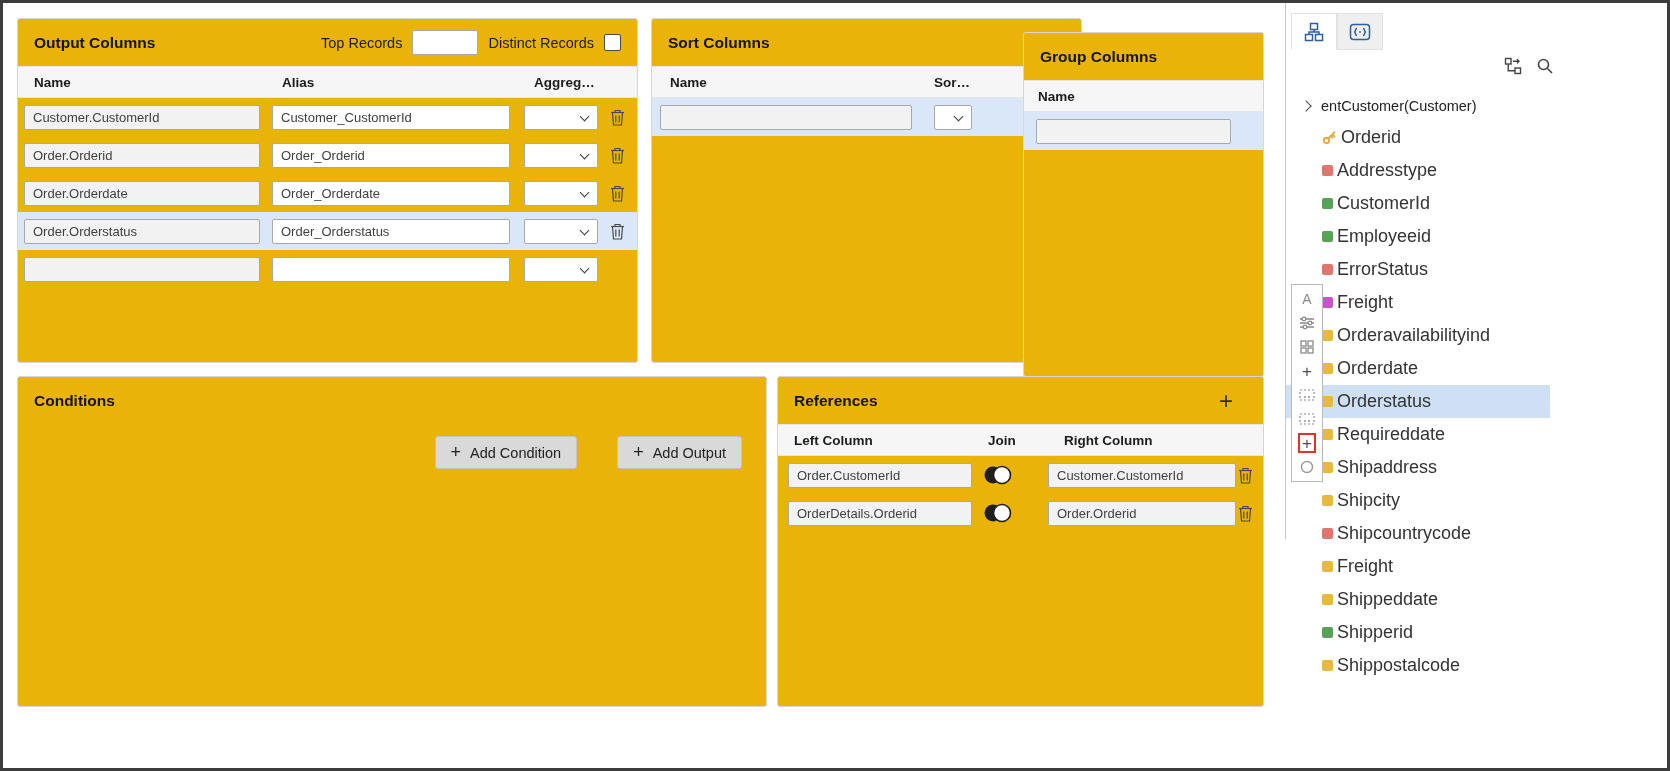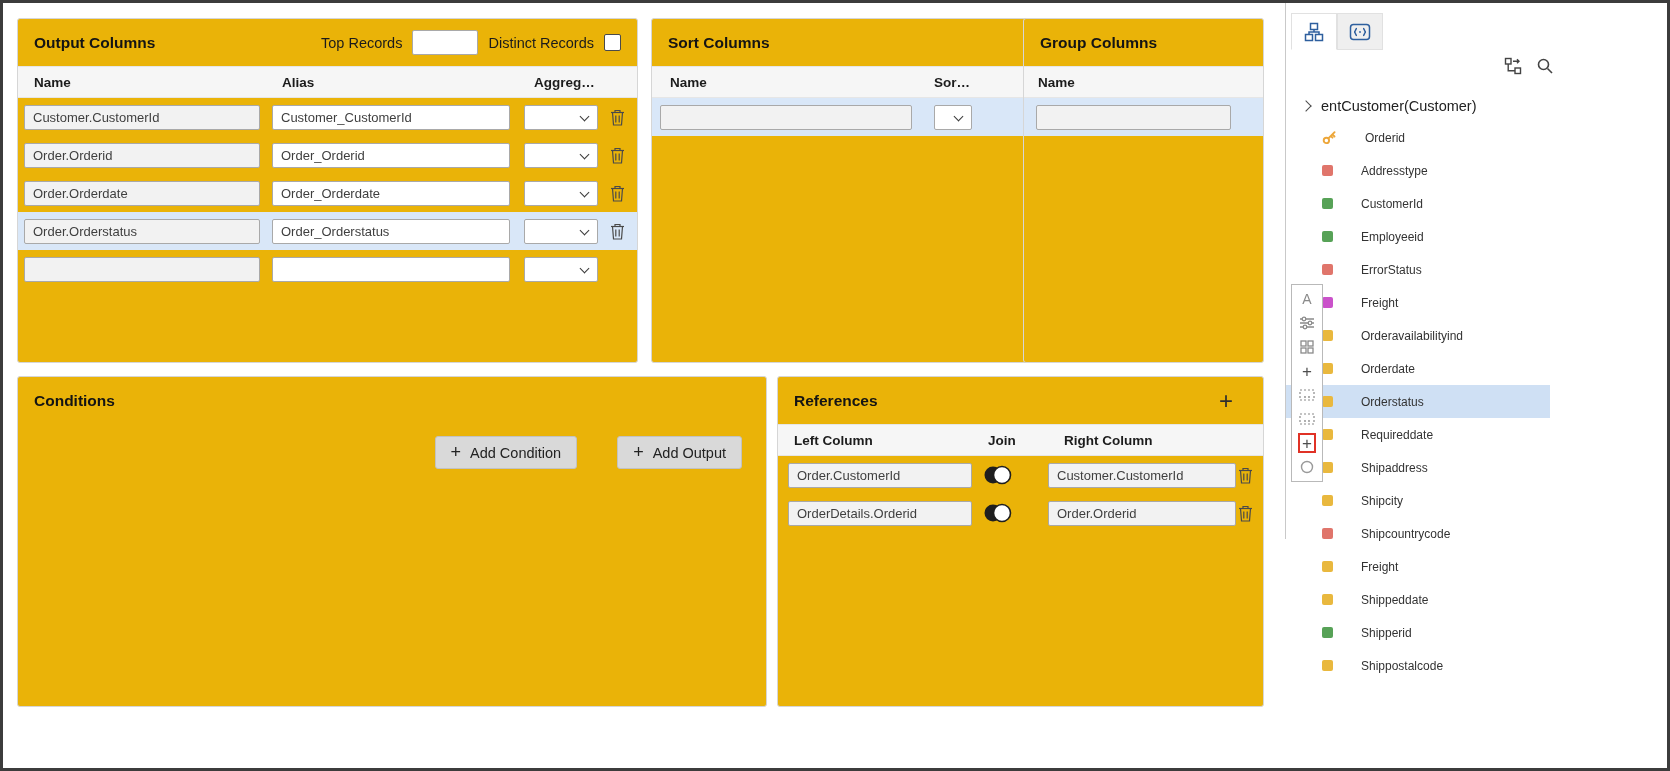--- a/index.html
+++ b/index.html
@@ -31,21 +31,21 @@
   .row-trash{margin-left:auto}
 
   
   #p-sort{left:648px;top:15px;width:431px;height:345px}
   #p-sort .thead,#p-sort .grid-row{padding:0 8px}
   .sc-1{width:252px}.sc-2{width:38px;margin-left:22px}
   .sort-arrows{margin-left:auto;display:flex;gap:16px;font-size:17px;font-weight:700;color:#111;padding-right:4px}
   .sort-arrows span{cursor:pointer}
 
   
-  #p-group{left:1020px;top:15px;width:241px;height:345px}
+  #p-group{left:1020px;top:29px;width:241px;height:345px}
   #p-group .thead,#p-group .grid-row{padding:0 12px}
   .gc-1{width:195px}
 
   
   #p-conditions{left:14px;top:373px;width:750px;height:331px}
   .cond-buttons{display:flex;justify-content:flex-end;gap:40px;padding-right:24px;margin-top:12px}
   .gray-btn{display:inline-flex;align-items:center;gap:9px;height:33px;padding:0 15px;background:#d9d9d9;
         border:1px solid #c2c2c2;border-radius:3px;font-size:14.5px;color:#222;cursor:pointer;font-family:inherit}
   .gray-btn .plus{font-size:18px;line-height:1;margin-top:-1px}
 
@@ -63,22 +63,22 @@
   .schema{position:absolute;left:1282px;top:0;right:0;height:536px;background:#fff;
           border-left:1px solid #c9c9c9;box-sizing:border-box;padding-top:10px}
   .tabs{display:flex;margin-left:5px;width:92px}
   .tab{width:46px;height:37px;display:flex;align-items:center;justify-content:center;background:#efefef;
        border:1px solid #e1e1e1;box-sizing:border-box;cursor:pointer}
   .tab.active{background:#fff;border-bottom-color:#fff}
   .tree-tools{display:flex;justify-content:flex-end;align-items:center;gap:14px;width:272px;height:32px;box-sizing:border-box;padding-right:4px}
   .tree-tools .tool{cursor:pointer;display:inline-flex}
   .tree{margin-top:8px}
   .tree-entity{display:flex;align-items:center;gap:9px;height:31px;padding-left:16px;font-size:14.5px;color:#222;cursor:pointer}
-  .tree-field{display:flex;align-items:center;gap:28px;height:33px;padding-left:36px;width:264px;
-              box-sizing:border-box;font-size:12px;color:#333;cursor:pointer}
+  .tree-field{display:flex;align-items:center;gap:4px;height:33px;padding-left:36px;width:264px;
+              box-sizing:border-box;font-size:18px;color:#333;cursor:pointer}
   .tree-field.selected{background:#cfe0f4}
   .sq{width:11px;height:11px;border-radius:2px;flex:0 0 auto}
   .chev{width:7px;height:7px;border-right:1.6px solid #4a4a4a;border-bottom:1.6px solid #4a4a4a;display:inline-block;flex:0 0 auto}
   .chev.right{transform:rotate(-45deg);margin-right:2px}
   .chev.down{transform:rotate(45deg);margin-top:-3px}
 
   
   .float-toolbar{position:absolute;left:1288px;top:281px;width:32px;background:#fff;border:1px solid #b9b9b9;
                  box-sizing:border-box;z-index:5;padding:2px 0}
   .ft-cell{height:24px;display:flex;align-items:center;justify-content:center;cursor:pointer;color:#777;position:relative}

